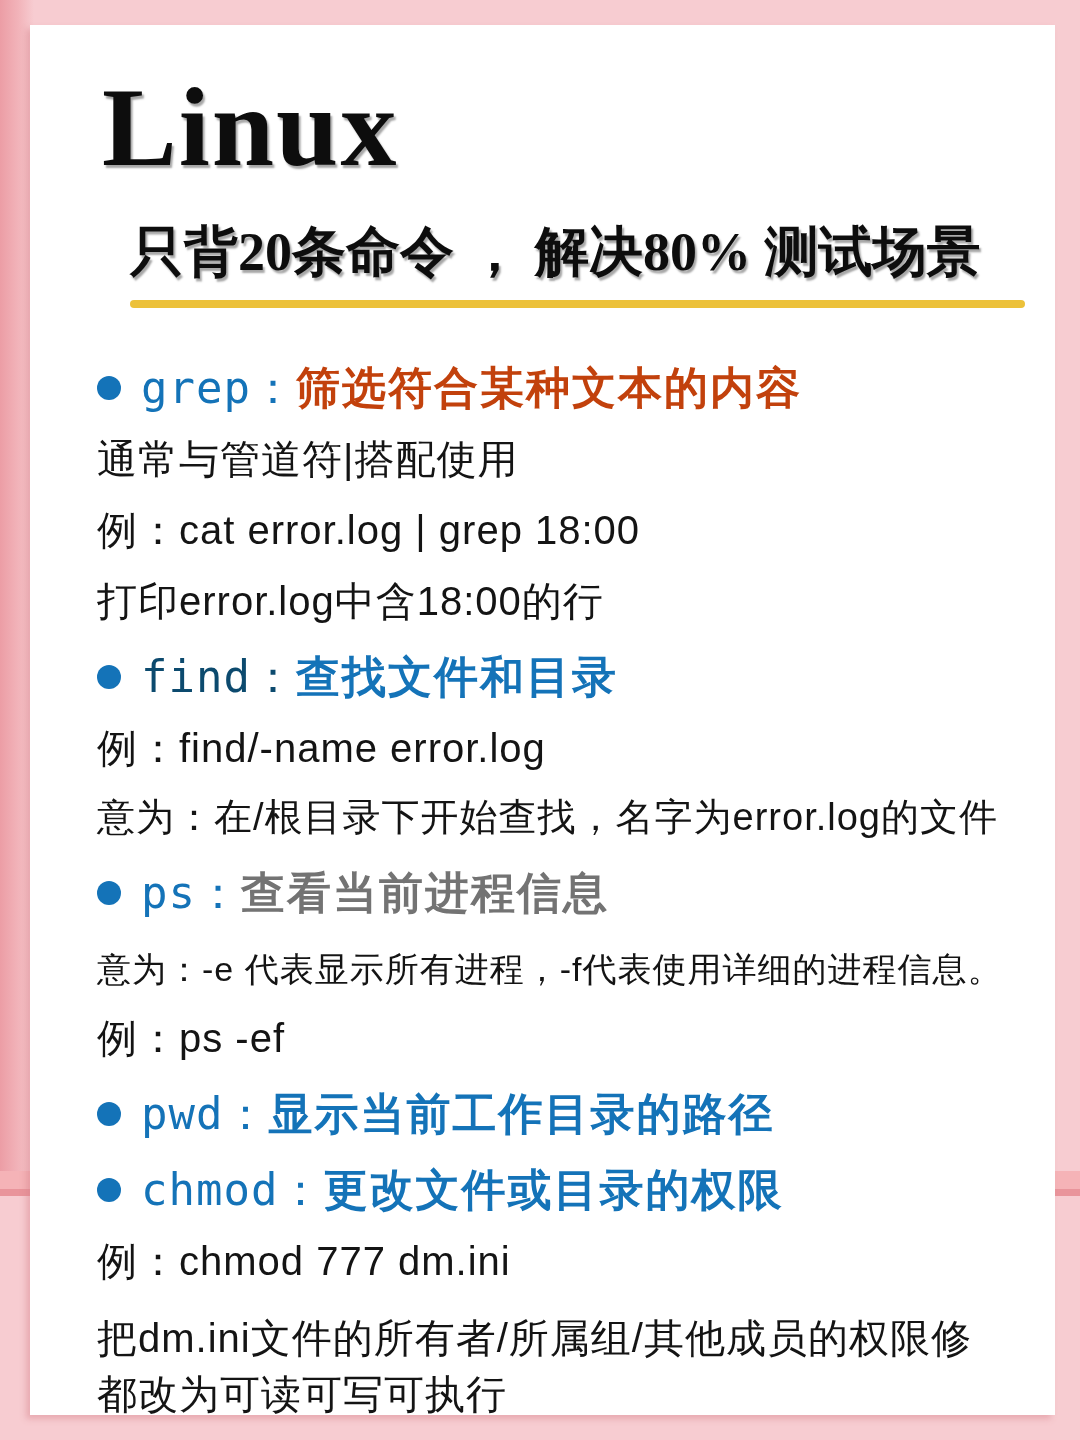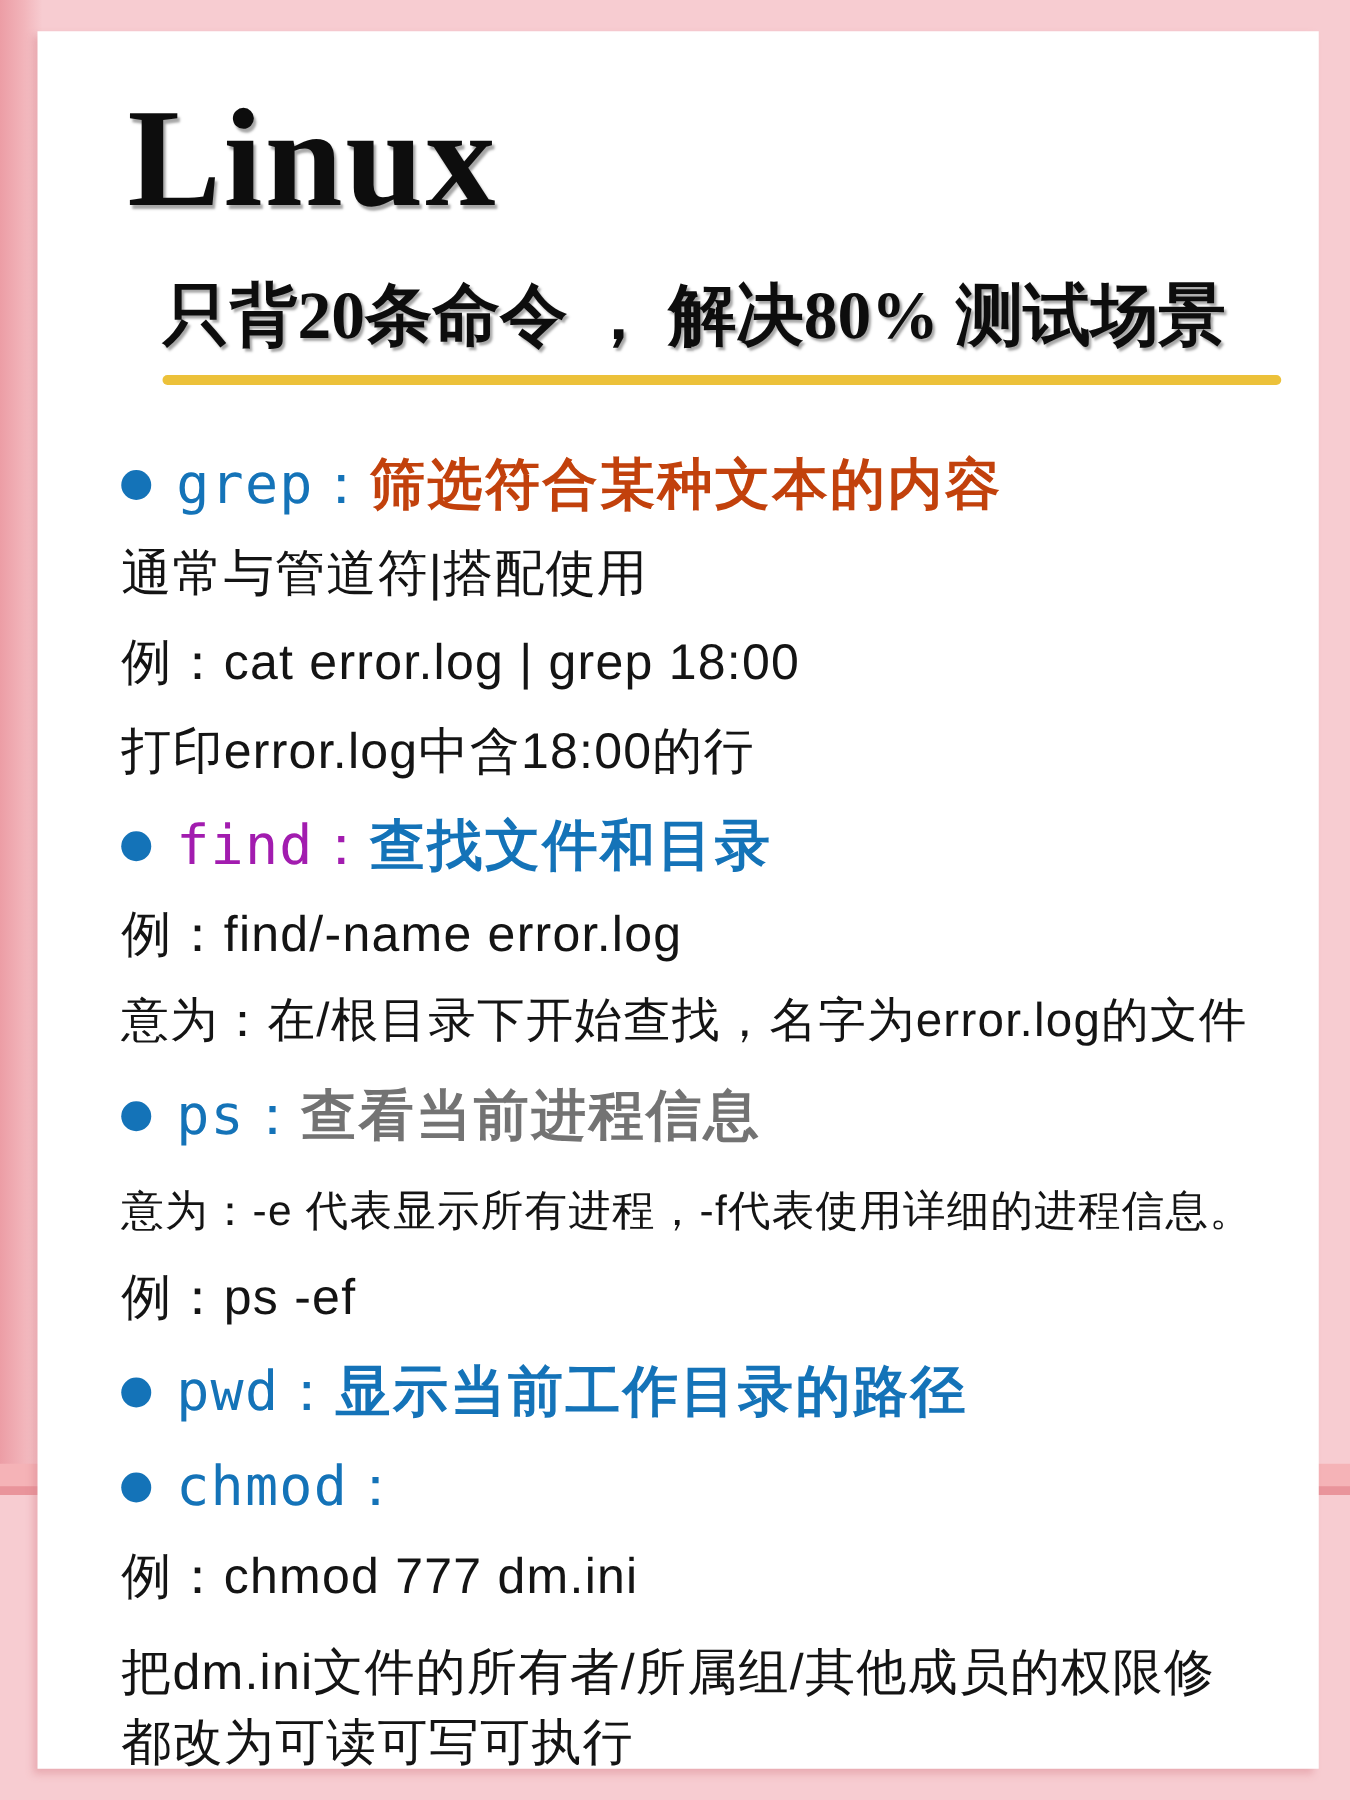--- a/index.html
+++ b/index.html
@@ -129,21 +129,21 @@
         <span class="dot" style="background: rgb(20, 115, 184);"></span>
         <span class="cmd" style="color: rgb(20, 115, 184);">grep：</span>
         <span class="desc" style="color: #c2410c;">筛选符合某种文本的内容</span>
       </div>
       <div class="line">通常与管道符|搭配使用</div>
       <div class="line">例：cat error.log | grep 18:00</div>
       <div class="line">打印error.log中含18:00的行</div>
 
       <div class="heading">
         <span class="dot" style="background: rgb(20, 115, 184);"></span>
-        <span class="cmd" style="color: #a21caf;">find：</span>
+        <span class="cmd" style="color: #0c4a6e;">find：</span>
         <span class="desc" style="color: rgb(20, 115, 184);">查找文件和目录</span>
       </div>
       <div class="line">例：find/-name error.log</div>
       <div class="line sz38">意为：在/根目录下开始查找，名字为error.log的文件</div>
 
       <div class="heading">
         <span class="dot" style="background: rgb(20, 115, 184);"></span>
         <span class="cmd" style="color: rgb(20, 115, 184);">ps：</span>
         <span class="desc" style="color: #737373;">查看当前进程信息</span>
       </div>
@@ -152,19 +152,20 @@
 
       <div class="heading">
         <span class="dot" style="background: rgb(20, 115, 184);"></span>
         <span class="cmd" style="color: rgb(20, 115, 184);">pwd：</span>
         <span class="desc" style="color: rgb(20, 115, 184);">显示当前工作目录的路径</span>
       </div>
 
       <div class="heading">
         <span class="dot" style="background: rgb(20, 115, 184);"></span>
         <span class="cmd" style="color: rgb(20, 115, 184);">chmod：</span>
+        <span class="desc" style="color: rgb(20, 115, 184);">更改文件或目录的权限</span>
       </div>
       <div class="line">例：chmod 777 dm.ini</div>
       <div class="line para">把dm.ini文件的所有者/所属组/其他成员的权限修都改为可读可写可执行</div>
 
     </div>
   </div>
 </div>
 
 </body></html>

